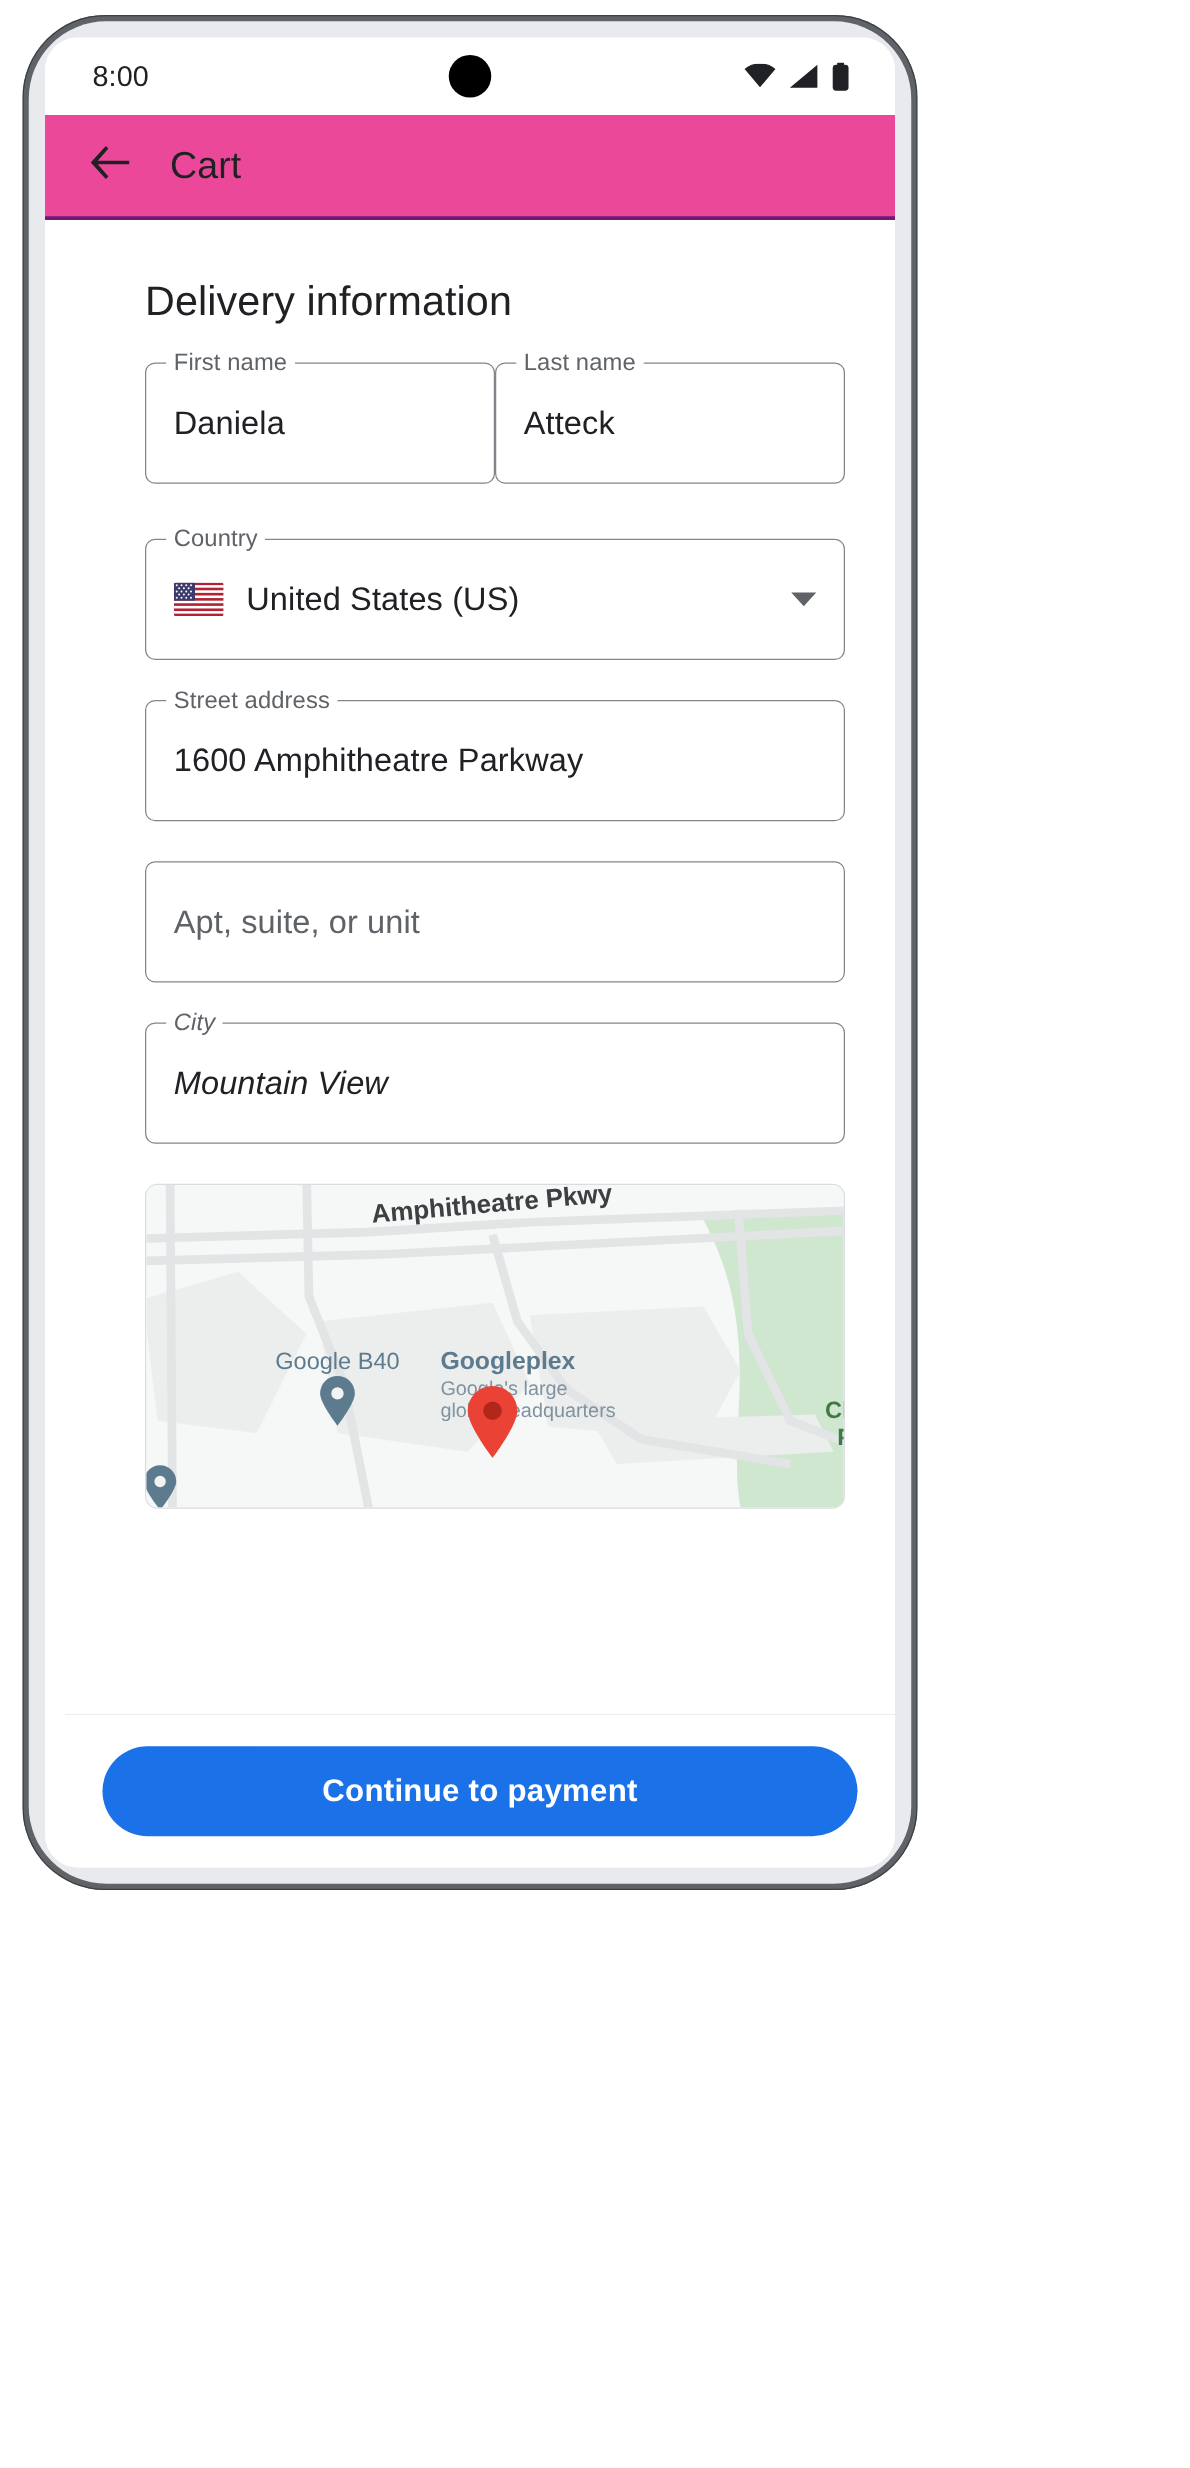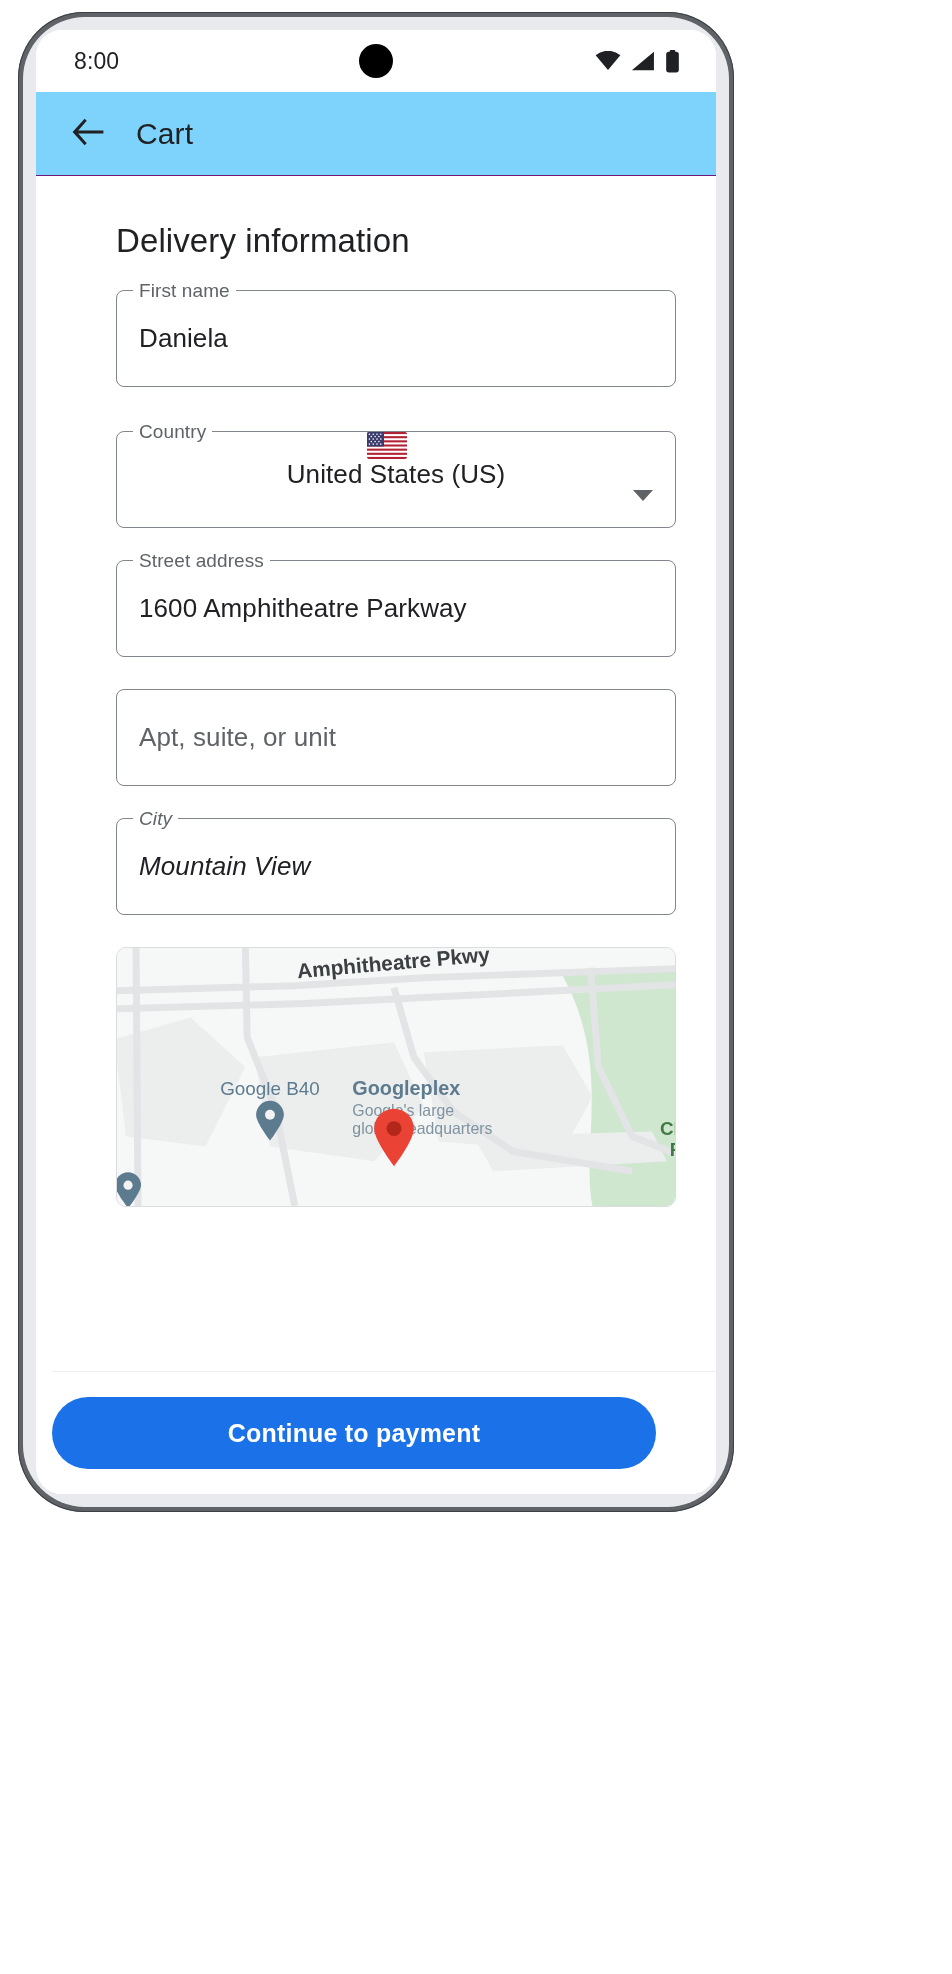--- a/index.html
+++ b/index.html
@@ -61,22 +61,22 @@
   .status-icons { display: flex; align-items: center; gap: 10px; }
   .status-icons svg { display: block; }
 
   
   .app-bar {
     height: 84px;
     display: flex;
     align-items: center;
     gap: 26px;
     padding: 0 30px;
-    background: #7dd3fc;
-    border-bottom: 1px solid #701a75;
+    background: #ec4899;
+    border-bottom: 3px solid #701a75;
   }
   .back-btn {
     width: 44px; height: 44px;
     display: flex; align-items: center; justify-content: center;
     cursor: pointer;
   }
   .app-bar-title {
     font-size: 30px;
     color: #202124;
     letter-spacing: .1px;
@@ -129,21 +129,21 @@
   .field-value {
     font-size: 26px;
     color: #202124;
     letter-spacing: .1px;
   }
   .field-placeholder {
     font-size: 26px;
     color: #5f6368;
     letter-spacing: .1px;
   }
-  .field.select { justify-content: flex-start; flex-direction: column; }
+  .field.select { justify-content: flex-start; }
   .flag-img {
     width: 40px; height: 27px;
     margin-right: 18px;
     border-radius: 2px;
     flex: 0 0 auto;
     overflow: hidden;
   }
   .caret {
     margin-left: auto;
     width: 0; height: 0;
@@ -166,20 +166,21 @@
 
   
   .bottom-bar {
     position: absolute;
     left: 16px; right: 0; bottom: 0;
     height: 123px;
     background: #fff;
     border-top: 1px solid #eceef0;
     display: flex;
     align-items: center;
+    justify-content: center;
   }
   .cta-button {
     width: 604px;
     height: 72px;
     border-radius: 36px;
     background: #1b72e8;
     color: #fff;
     font-size: 25px;
     font-weight: bold;
     letter-spacing: .2px;
@@ -235,20 +236,24 @@
       </div>
 
       <div class="content">
 
         <div class="section-title">Delivery information</div>
 
         <div class="row">
           <div class="field">
             <span class="field-label">First name</span>
             <span class="field-value">Daniela</span>
+          </div>
+          <div class="field">
+            <span class="field-label">Last name</span>
+            <span class="field-value">Atteck</span>
           </div>
         </div>
 
         <div class="field select" style="margin-top:12px;">
           <span class="field-label">Country</span>
           <span class="flag-img">
             <svg viewBox="0 0 40 27" width="40" height="27">
               <rect width="40" height="27" fill="#ffffff"></rect>
               <g fill="#b22234">
                 <rect y="0" width="40" height="2.08"></rect>

